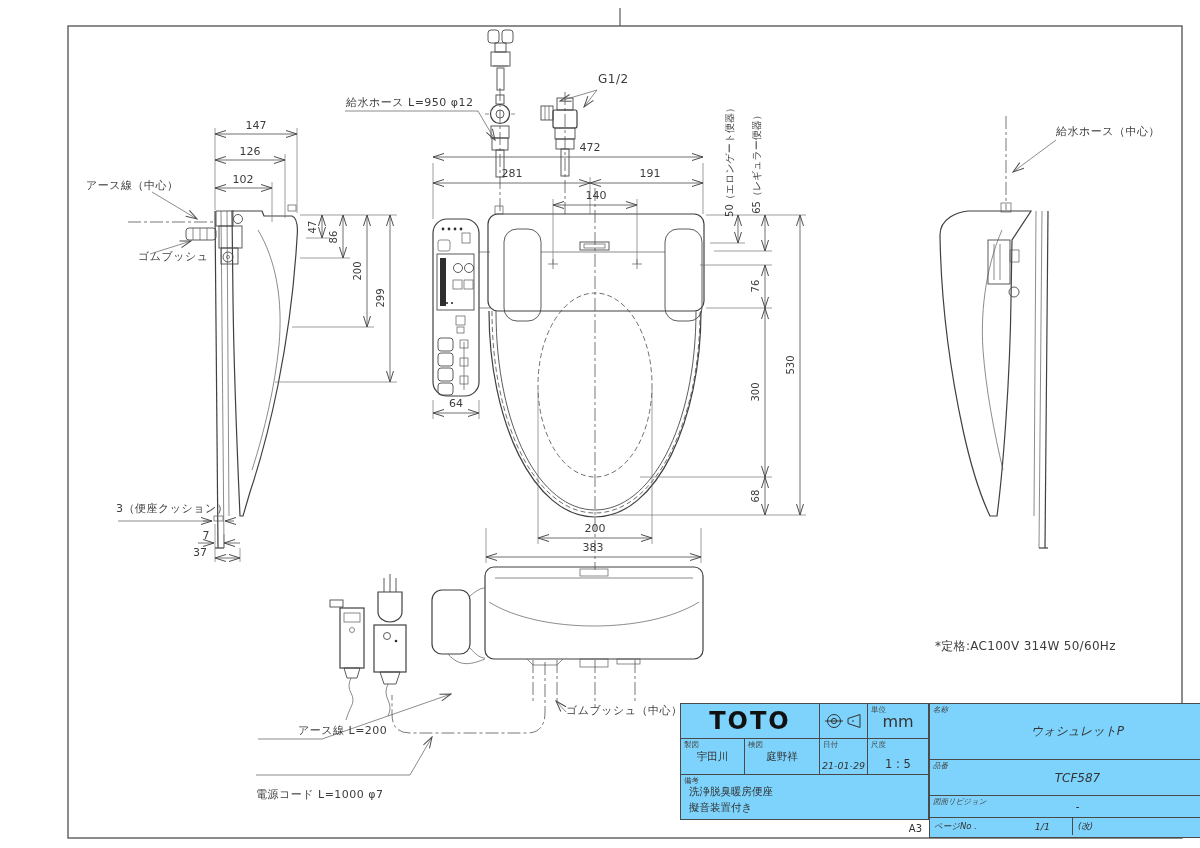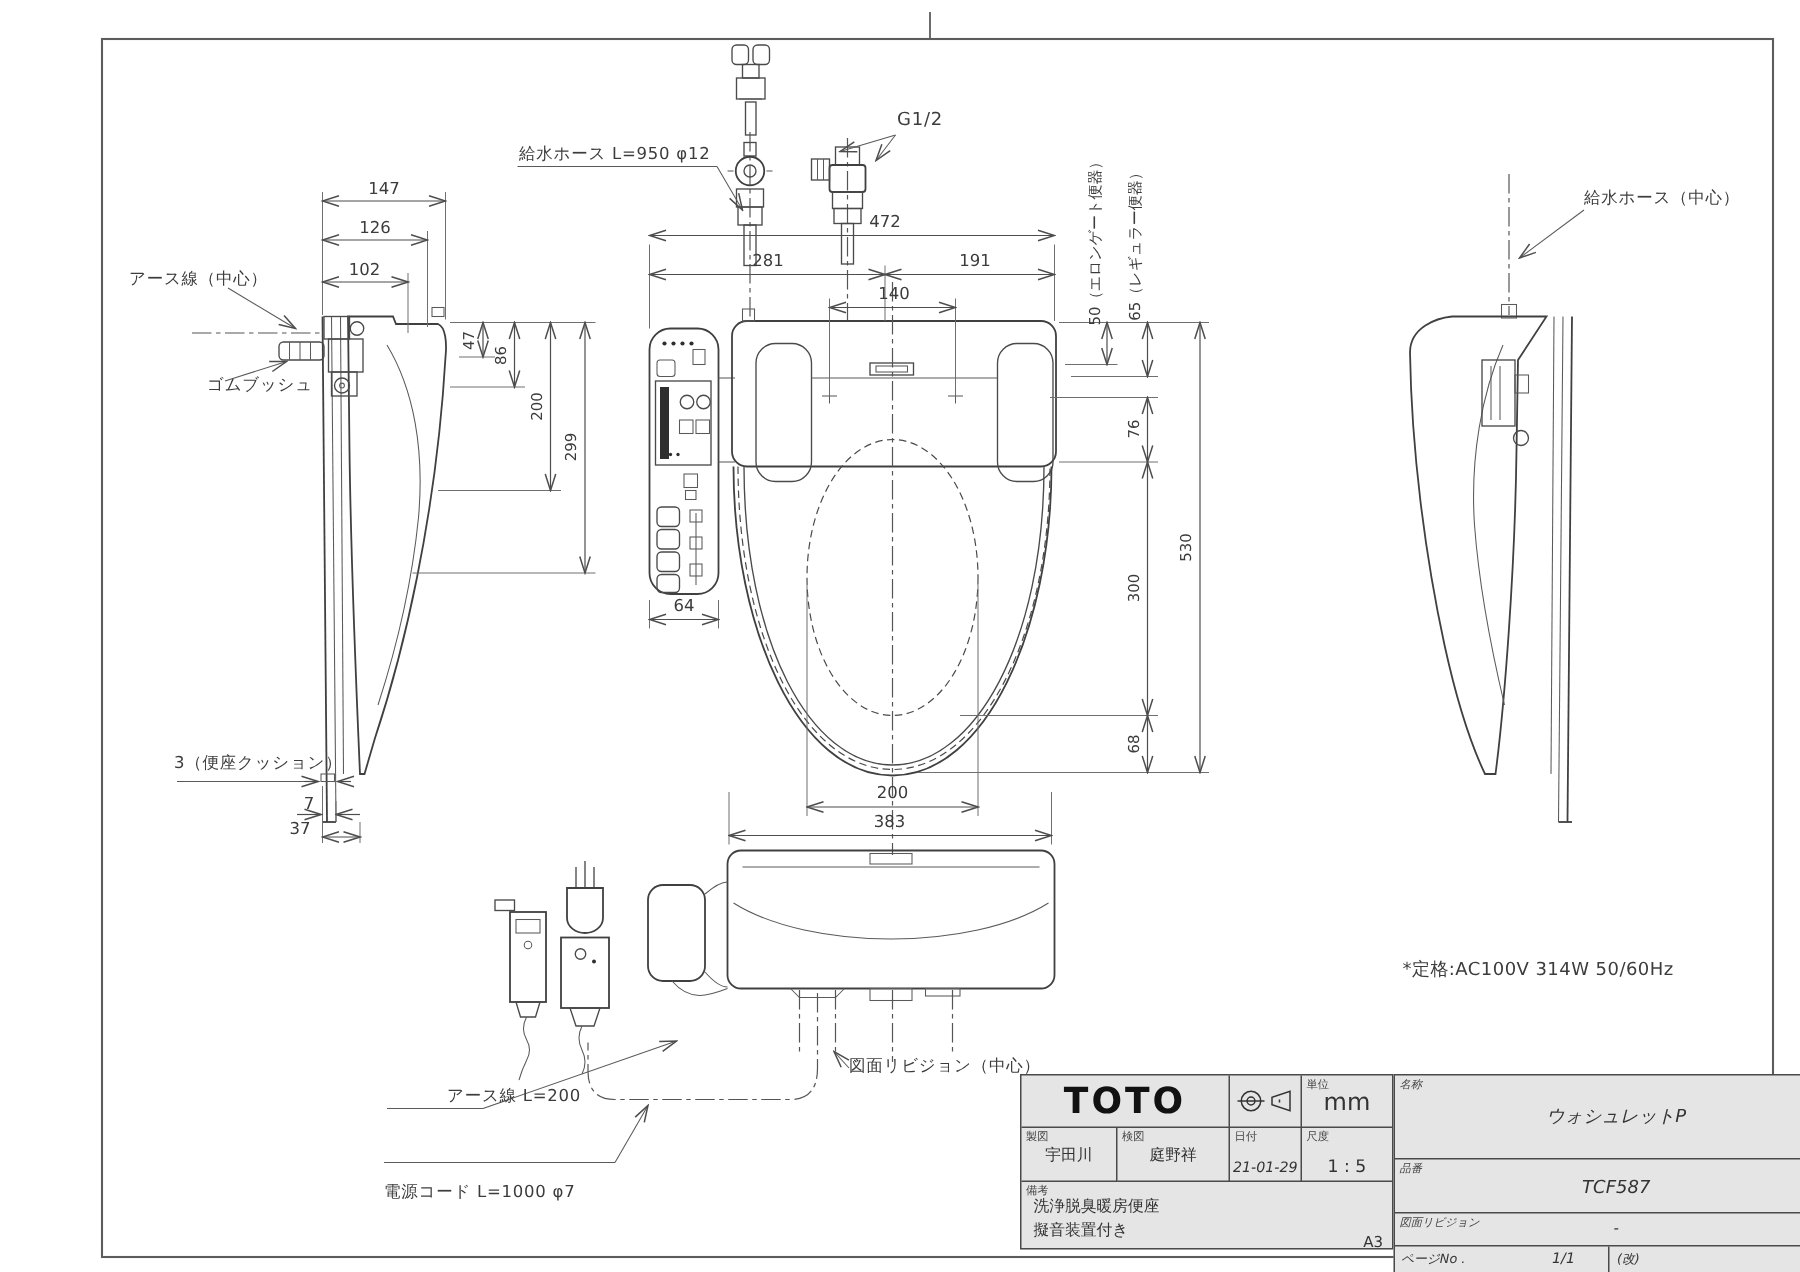--- a/index.html
+++ b/index.html
@@ -14,21 +14,21 @@
   .thin{stroke:#5a5a5a;stroke-width:0.7;fill:none;}
   .ext{stroke:#6b6b6b;stroke-width:0.65;fill:none;}
   .dim{stroke:#4d4d4d;stroke-width:0.8;fill:none;}
   .cl{stroke:#555;stroke-width:0.8;fill:none;stroke-dasharray:13 3 3 3;}
   .dsh{stroke:#4a4a4a;stroke-width:0.8;fill:none;stroke-dasharray:5 3;}
   .fillDark{fill:#2e2e2e;stroke:none;}
   text{font-family:"DejaVu Sans",sans-serif;fill:#3c3c3c;}
   .t{font-size:11px;text-anchor:middle;}
   .tr{font-size:10px;text-anchor:middle;}
   
-  .tb{position:absolute;box-sizing:border-box;border:1.3px solid #4a4a4a;z-index:2;background:#e5e5e5;margin-top:13px;}
+  .tb{position:absolute;box-sizing:border-box;border:1.3px solid #4a4a4a;z-index:2;background:#7dd3fc;}
   .tbcell{position:relative;box-sizing:border-box;border-right:1px solid #4a4a4a;border-bottom:1px solid #4a4a4a;}
   .lbl{position:absolute;left:3px;top:1px;font-size:7.5px;color:#444;}
   .val{position:absolute;left:0;right:0;top:0;bottom:0;display:flex;align-items:center;justify-content:center;font-size:12px;color:#333;}
   .logo{font-weight:bold;font-size:24px;letter-spacing:2px;color:#111;}
 </style>
 </head>
 <body>
 
 <div id="canvas">
 
@@ -311,21 +311,21 @@
     <line class="thin" x1="410" y1="775" x2="432" y2="737" marker-end="url(#ar)"></line>
   </g>
 </svg>
 
   <div class="callout" style="left:86px;top:178px;">アース線（中心）</div>
   <div class="callout" style="left:106px;top:249px;margin-left:32px;">ゴムブッシュ</div>
   <div class="callout" style="left:346px;top:95px;">給水ホース L=950 φ12</div>
   <div class="callout" style="left:598px;top:72px;font-size:12px;">G1/2</div>
   <div class="callout" style="left:1056px;top:124px;">給水ホース（中心）</div>
   <div class="callout" style="left:116px;top:501px;">3（便座クッション）</div>
-  <div class="callout" style="left:566px;top:703px;">図面リビジョン（中心）</div>
+  <div class="callout" style="left:566px;top:703px;">ゴムブッシュ（中心）</div>
   <div class="callout" style="left:258px;top:723px;margin-left:40px;">アース線 L=200</div>
   <div class="callout" style="left:256px;top:787px;">電源コード L=1000 φ7</div>
   <div class="callout note" style="left:935px;top:638px;">*定格:AC100V 314W 50/60Hz</div>
 
   <div class="tb" style="left:680px;top:703px;width:249px;height:117px;">
     <div style="display:flex;height:35px;">
       <div class="tbcell" style="width:139px;">
         <div class="val logo">TOTO</div>
       </div>
       <div class="tbcell" style="width:48px;">

